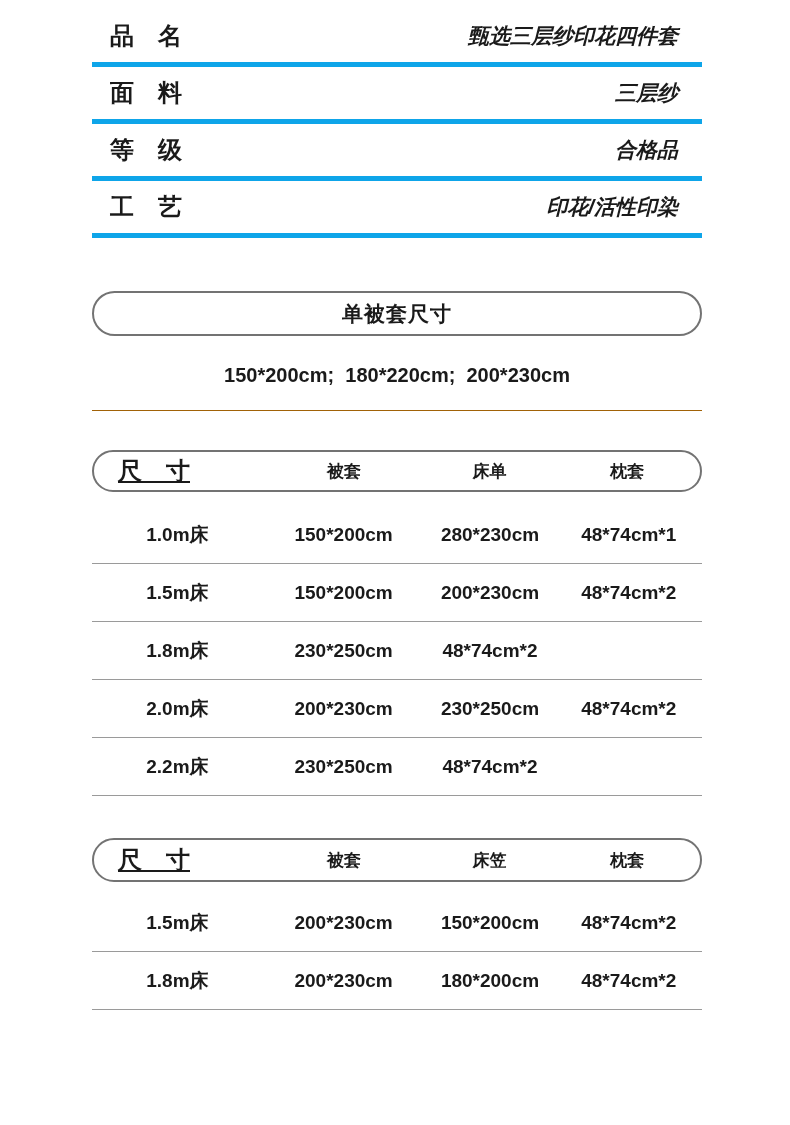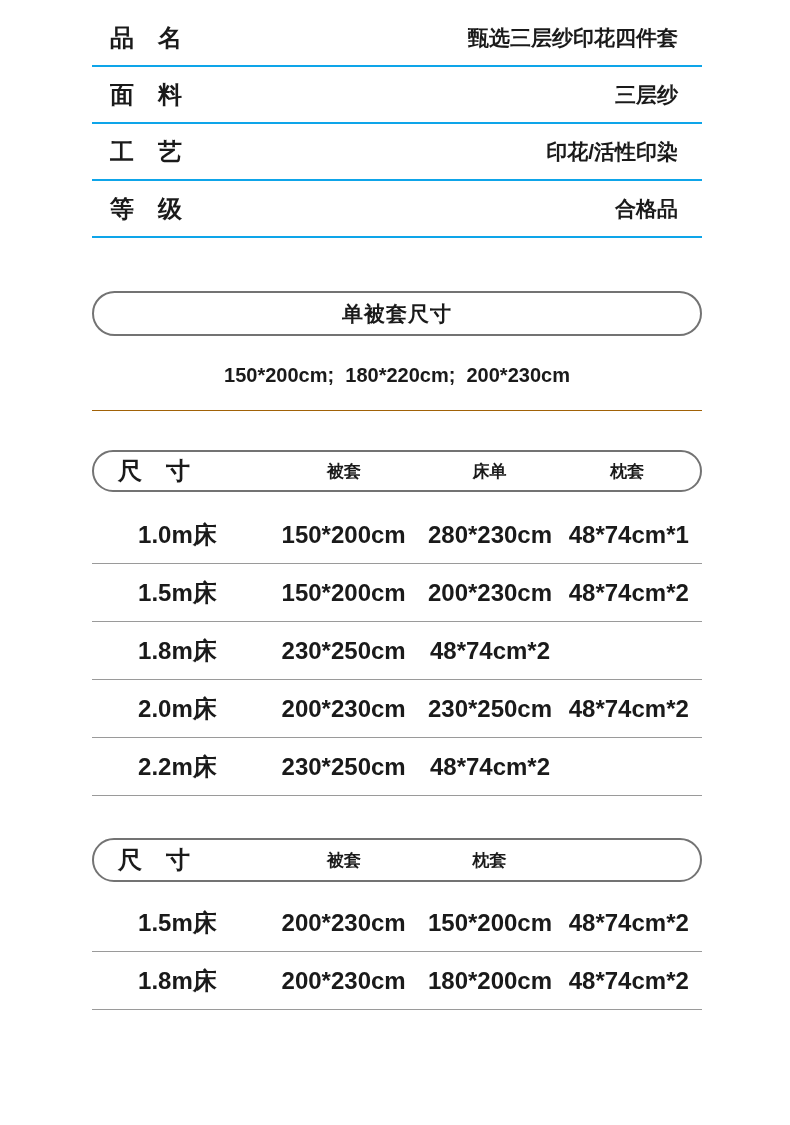--- a/index.html
+++ b/index.html
@@ -20,32 +20,33 @@
     padding-top: 10px;
     box-sizing: border-box;
   }
 
   
   .spec-row {
     height: 57px;
     display: flex;
     justify-content: space-between;
     align-items: center;
-    border-bottom: 2px solid #0ea5e9;
+    border-bottom: 5px solid #0ea5e9;
     padding: 0 24px 0 18px;
     box-sizing: border-box;
   }
   .spec-label {
     font-size: 24px;
     font-weight: 700;
     white-space: pre;
   }
   .spec-value {
     font-size: 21px;
     font-weight: 700;
+    font-style: italic;
   }
 
   
   .pill {
     border: 2px solid #737373;
     border-radius: 26px;
     box-sizing: border-box;
     background: #ffffff;
   }
   .title-pill {
@@ -84,55 +85,56 @@
   }
   .table-header .hc {
     text-align: center;
     font-size: 17px;
   }
   .table-header .hc-first {
     text-align: left;
     padding-left: 24px;
     font-size: 24px;
     white-space: pre;
+    text-decoration: underline;
   }
   .th2 { margin-top: 42px; height: 44px; }
   .th1 { margin-top: 39px; }
   .trows { margin-top: 14px; }
   .trows2 { margin-top: 12px; }
   .trow {
     height: 57px;
     border-bottom: 1px solid #9a9a9a;
-    font-size: 24px;
+    font-size: 19px;
     font-weight: 700;
     text-align: center;
   }
   .trow .tc { padding: 0 2px; }
 </style>
 </head>
 <body>
 
 <div class="content">
 
   <div>
     <div class="spec-row">
       <span class="spec-label">品　名</span>
       <span class="spec-value">甄选三层纱印花四件套</span>
     </div>
     <div class="spec-row">
       <span class="spec-label">面　料</span>
       <span class="spec-value">三层纱</span>
     </div>
     <div class="spec-row">
+      <span class="spec-label">等　级</span>
+      <span class="spec-value">合格品</span>
+    </div>
+    <div class="spec-row">
       <span class="spec-label">工　艺</span>
       <span class="spec-value">印花/活性印染</span>
-    </div>
-    <div class="spec-row">
-      <span class="spec-label">等　级</span>
-      <span class="spec-value">合格品</span>
     </div>
   </div>
 
   <div class="pill title-pill">单被套尺寸</div>
   <div class="sizes-row">150*200cm;  180*220cm;  200*230cm</div>
 
   <div class="pill cols4 table-header th1">
     <span class="hc hc-first">尺　寸</span>
     <span class="hc">被套</span>
     <span class="hc">床单</span>
@@ -165,20 +167,21 @@
     <div class="cols4 trow">
       <span class="tc">2.2m床</span>
       <span class="tc">230*250cm</span>
       <span class="tc">48*74cm*2</span>
     </div>
   </div>
 
   <div class="pill cols4 table-header th2">
     <span class="hc hc-first">尺　寸</span>
     <span class="hc">被套</span>
+    <span class="hc">床笠</span>
     <span class="hc">枕套</span>
   </div>
   <div class="trows trows2">
     <div class="cols4 trow">
       <span class="tc">1.5m床</span>
       <span class="tc">200*230cm</span>
       <span class="tc">150*200cm</span>
       <span class="tc">48*74cm*2</span>
     </div>
     <div class="cols4 trow">

